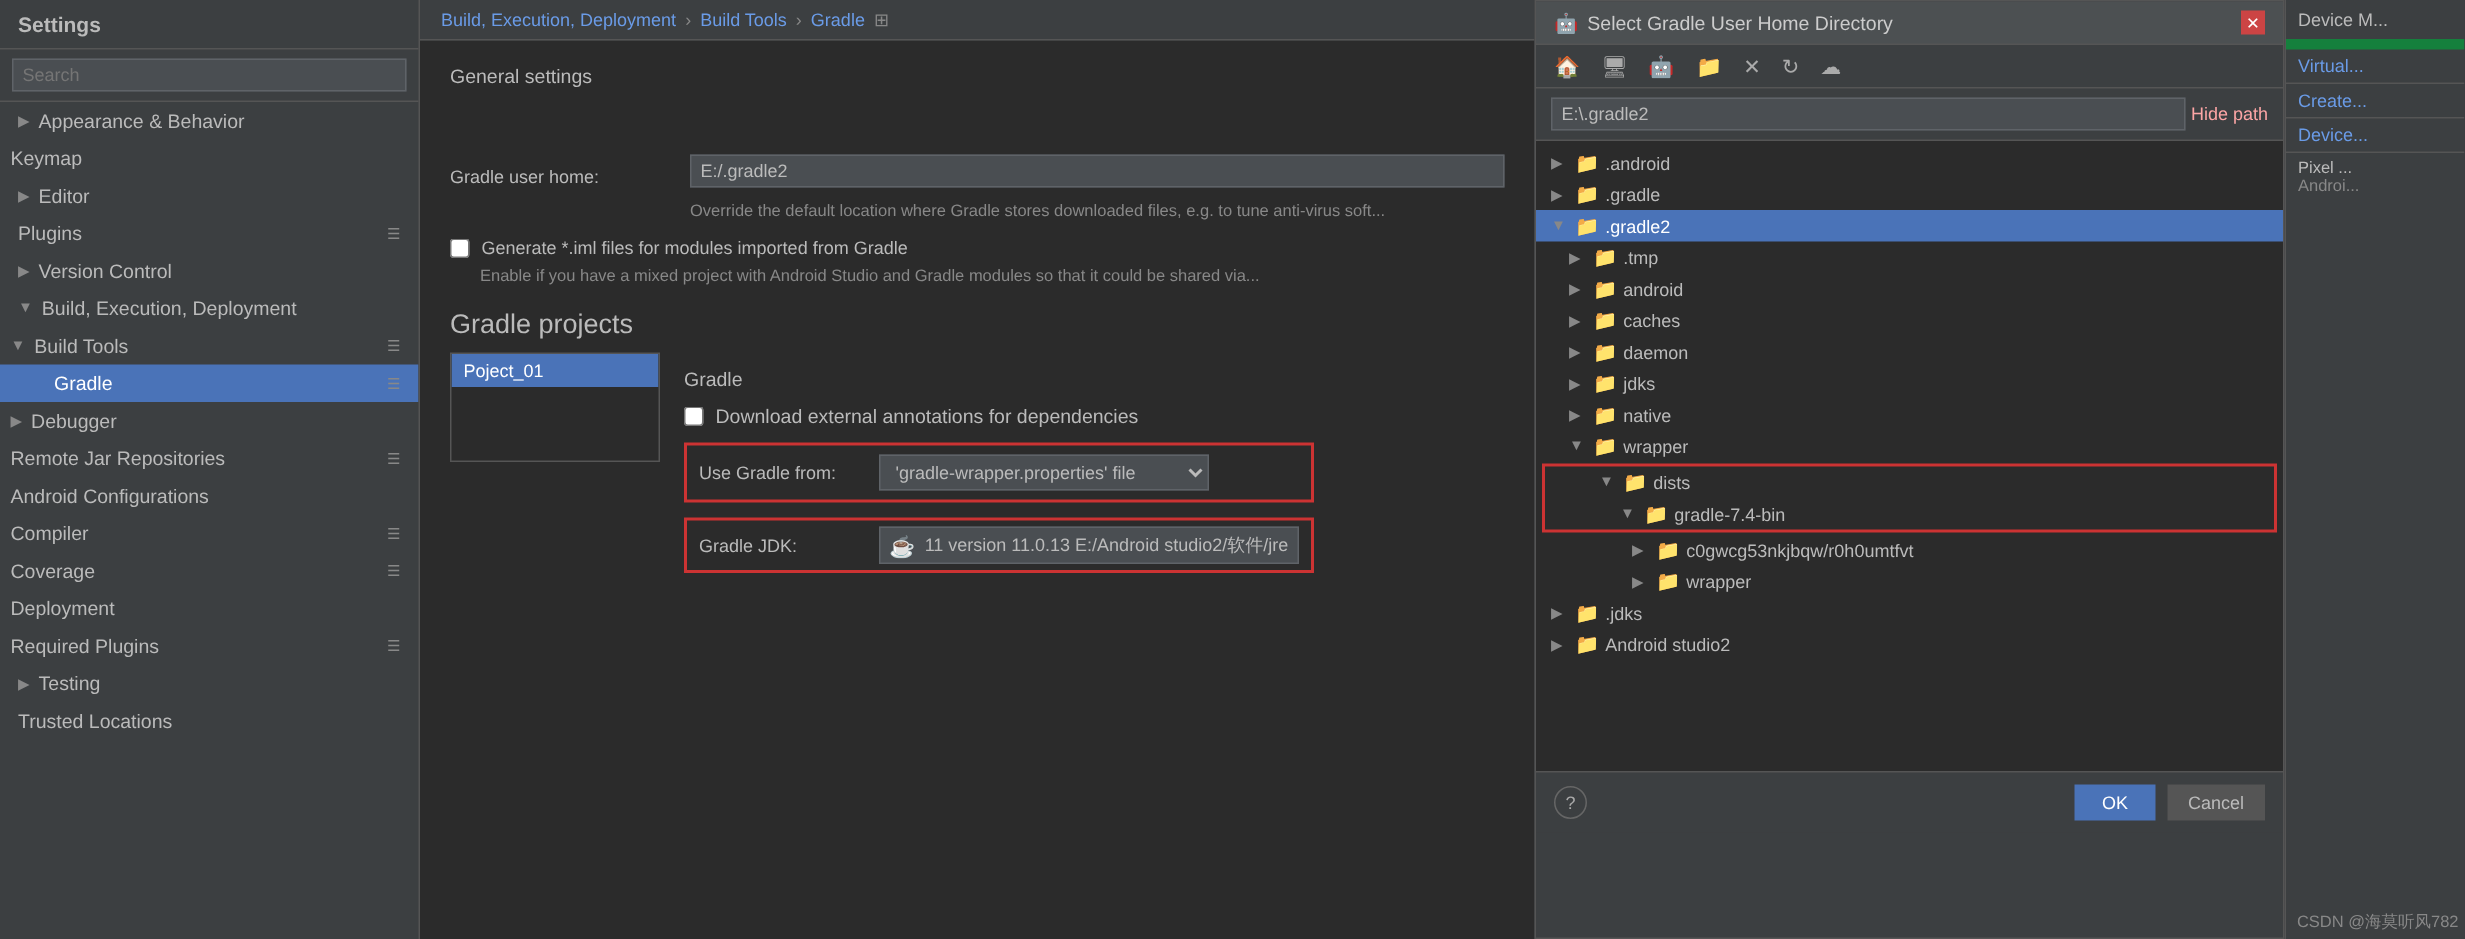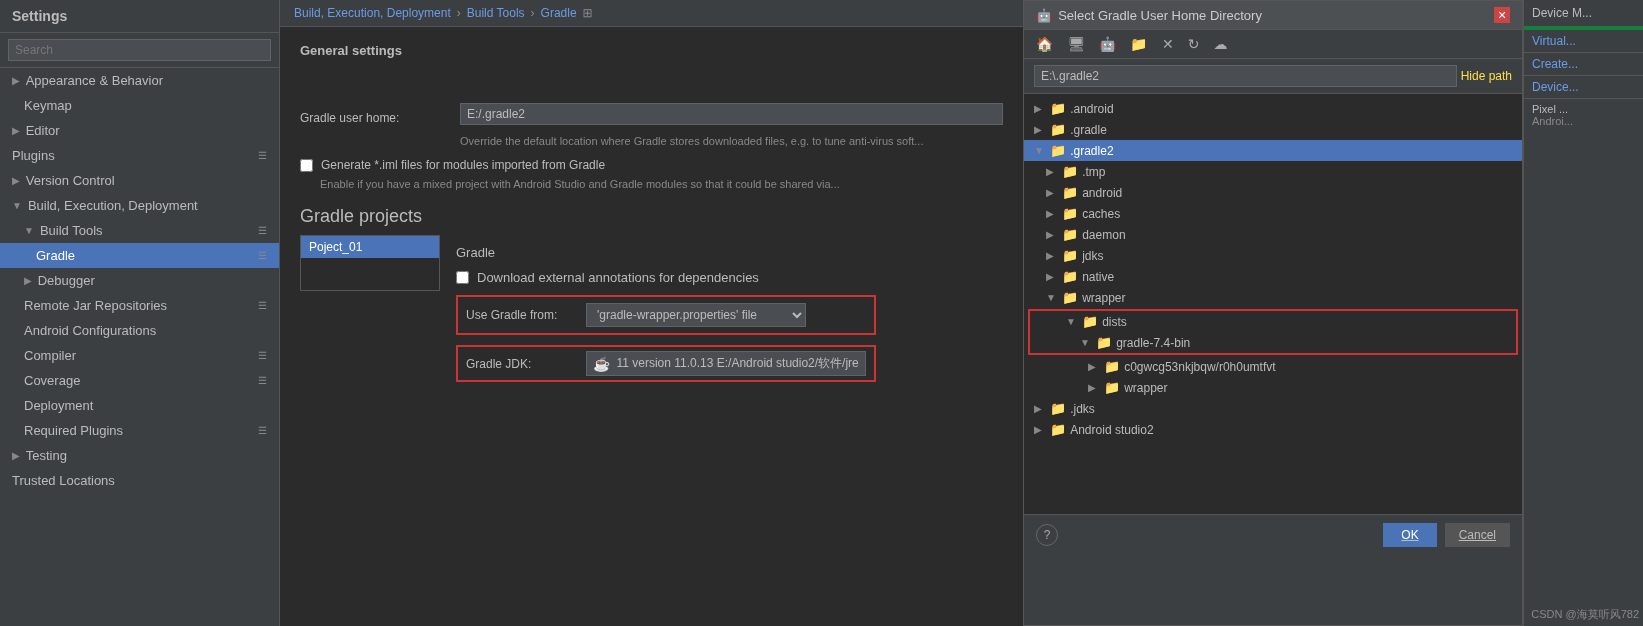--- a/index.html
+++ b/index.html
@@ -9,42 +9,42 @@
     .sidebar { width: 280px; background: #3c3f41; border-right: 1px solid #555; display: flex; flex-direction: column; flex-shrink: 0; }
     .sidebar-title { color: #bbb; padding: 8px 12px; font-size: 14px; font-weight: bold; border-bottom: 1px solid #555; }
     .search-box { padding: 6px 8px; border-bottom: 1px solid #555; }
     .search-box input { width: 100%; background: #4a4e52; border: 1px solid #5f6368; color: #bbb; padding: 3px 6px; font-size: 12px; outline: none; }
     .sidebar-list { flex: 1; overflow-y: auto; }
     .sidebar-item { padding: 5px 12px; cursor: pointer; display: flex; align-items: center; gap: 6px; }
     .sidebar-item.selected-child { background: #4a73b8; color: #fff; }
     .sidebar-item .arrow { font-size: 10px; color: #888; }
     .sidebar-item .label { flex: 1; }
     .sidebar-item .icon-sq { font-size: 10px; color: #888; margin-left: auto; }
-    .sidebar-indent1 { padding-left: 24px; }
+    .sidebar-indent1 { padding-left: 7px; }
     .sidebar-indent2 { padding-left: 36px; }
 
     
     .main-content { flex: 1; background: #2b2b2b; display: flex; flex-direction: column; min-width: 0; }
     .breadcrumb { background: #3c3f41; padding: 6px 14px; font-size: 12px; color: #aaa; display: flex; align-items: center; gap: 6px; border-bottom: 1px solid #555; }
     .breadcrumb span { color: #aaa; }
     .breadcrumb .bc-link { color: #6a9be7; }
     .breadcrumb .bc-sep { color: #888; }
     .content-area { flex: 1; padding: 16px 20px; overflow-y: auto; }
-    .section-title { font-size: 13px; color: #bbb; margin-bottom: 12px; font-weight: bold; }
+    .section-title { font-size: 13px; color: #bbb; margin-bottom: 12px; font-weight: normal; }
     .form-row { display: flex; align-items: flex-end; margin-bottom: 10px; }
     .form-label { width: 160px; color: #bbb; font-size: 12px; flex-shrink: 0; }
     .form-input { flex: 1; background: #4a4e52; border: 1px solid #5f6368; color: #bbb; padding: 3px 6px; font-size: 12px; margin-top: 33px; }
     .form-hint { font-size: 11px; color: #888; margin-left: 160px; margin-bottom: 10px; }
     .checkbox-row { display: flex; align-items: center; gap: 8px; margin-bottom: 6px; }
     .checkbox-row input[type=checkbox] { margin-top: 2px; flex-shrink: 0; }
     .checkbox-label { font-size: 12px; color: #bbb; }
     .checkbox-hint { font-size: 11px; color: #888; margin-left: 20px; margin-bottom: 10px; }
     .projects-section { margin-top: 16px; }
     .projects-label { font-size: 18px; color: #bbb; margin-bottom: 8px; }
-    .projects-list { background: #2b2b2b; border: 1px solid #555; width: 140px; height: 56px; overflow-y: auto; }
+    .projects-list { background: #2b2b2b; border: 1px solid #555; width: 140px; height: 73px; overflow-y: auto; }
     .project-item { padding: 4px 8px; font-size: 12px; color: #bbb; cursor: pointer; }
     .project-item.active { background: #4a73b8; color: #fff; }
     .gradle-section { margin-top: 10px; }
     .gradle-title { font-size: 13px; color: #bbb; margin-bottom: 10px; }
     .select-box { background: #4a4e52; border: 1px solid #5f6368; color: #bbb; padding: 3px 6px; font-size: 12px; min-width: 220px; }
     .jdk-row { display: flex; align-items: center; margin-bottom: 10px; border: 2px solid #cc3333; padding: 4px 8px; }
     .jdk-label { width: 120px; color: #bbb; font-size: 12px; flex-shrink: 0; }
     .jdk-value { display: flex; align-items: center; gap: 6px; background: #4a4e52; border: 1px solid #5f6368; padding: 3px 6px; font-size: 12px; color: #bbb; min-width: 200px; }
     .jdk-icon { color: #4a9; font-size: 14px; }
     .gradle-from-row { display: flex; align-items: center; margin-bottom: 10px; border: 2px solid #cc3333; padding: 6px 8px; }
@@ -52,41 +52,41 @@
 
     
     .dialog { width: 500px; background: #3c3f41; border: 1px solid #555; display: flex; flex-direction: column; flex-shrink: 0; }
     .dialog-title { background: #4c5052; padding: 6px 12px; display: flex; align-items: center; justify-content: space-between; border-bottom: 1px solid #555; }
     .dialog-title-text { font-size: 13px; color: #ccc; display: flex; align-items: center; gap: 6px; }
     .dialog-close-btn { background: #cc4444; border: none; color: #fff; width: 16px; height: 16px; font-size: 11px; cursor: pointer; display: flex; align-items: center; justify-content: center; }
     .dialog-toolbar { background: #3c3f41; padding: 4px 8px; display: flex; align-items: center; gap: 6px; border-bottom: 1px solid #555; }
     .dialog-toolbar-btn { background: none; border: none; color: #aaa; cursor: pointer; padding: 2px 4px; font-size: 14px; }
     .dialog-path-bar { padding: 6px 10px; display: flex; align-items: center; gap: 4px; border-bottom: 1px solid #555; }
     .path-input { flex: 1; background: #4a4e52; border: 1px solid #5f6368; color: #bbb; padding: 3px 6px; font-size: 12px; }
-    .hide-path-btn { color: #fde047; font-size: 12px; cursor: pointer; white-space: nowrap; }
+    .hide-path-btn { color: #fca5a5; font-size: 12px; cursor: pointer; white-space: nowrap; }
     .dialog-tree { flex: 1; overflow-y: auto; padding: 4px 0; min-height: 360px; max-height: 420px; background: #2b2b2b; }
     .tree-item { display: flex; align-items: center; gap: 4px; padding: 3px 10px; cursor: pointer; font-size: 12px; color: #bbb; }
     .tree-item.selected { background: #4a73b8; color: #fff; }
     .tree-arrow { color: #888; font-size: 10px; width: 12px; }
     .tree-folder-icon { color: #c7a44a; font-size: 13px; }
     .folder-name { font-size: 12px; }
     .tree-indent1 { padding-left: 22px; }
     .tree-indent2 { padding-left: 36px; }
     .tree-indent3 { padding-left: 50px; }
     .tree-indent4 { padding-left: 64px; }
     .dialog-hint { padding: 6px 10px; font-size: 11px; color: #888; border-top: 1px solid #555; }
     .dialog-footer { padding: 8px 12px; display: flex; align-items: center; justify-content: space-between; border-top: 1px solid #555; background: #3c3f41; }
-    .dialog-footer-right { display: flex; gap: 8px; text-decoration: underline; }
+    .dialog-footer-right { display: flex; gap: 8px; }
     .btn-ok { background: #4a73b8; border: none; color: #fff; padding: 5px 18px; cursor: pointer; font-size: 12px; }
     .btn-cancel { background: #555; border: none; color: #bbb; padding: 5px 14px; cursor: pointer; font-size: 12px; text-align: center; }
     .btn-help { background: none; border: 1px solid #666; color: #aaa; width: 22px; height: 22px; cursor: pointer; font-size: 12px; border-radius: 50%; }
 
     
     .right-panel { width: 120px; background: #3c3f41; border-left: 1px solid #555; font-size: 12px; flex-shrink: 0; }
-    .right-panel-title { padding: 6px 8px; border-bottom: 4px solid #15803d; color: #bbb; white-space: nowrap; }
+    .right-panel-title { padding: 6px 8px; border-bottom: 7px solid #15803d; color: #bbb; white-space: nowrap; }
     .right-panel-item { padding: 4px 8px; color: #6a9be7; cursor: pointer; border-bottom: 1px solid #555; white-space: nowrap; overflow: hidden; text-overflow: ellipsis; }
     .right-panel-device { padding: 4px 8px; color: #bbb; font-size: 11px; }
 
     .watermark { position: fixed; bottom: 4px; right: 4px; color: #888; font-size: 11px; }
   </style>
 </head>
 <body>
 
 <div class="sidebar">
   <div class="sidebar-title">Settings</div>

